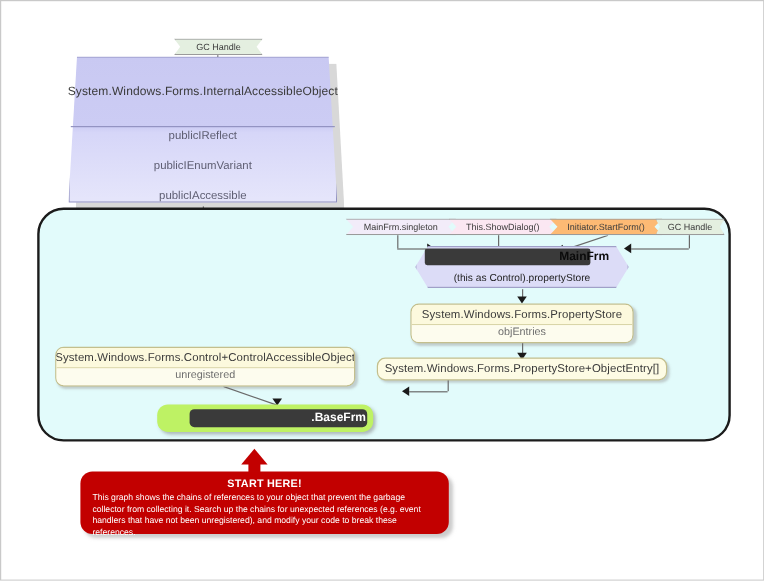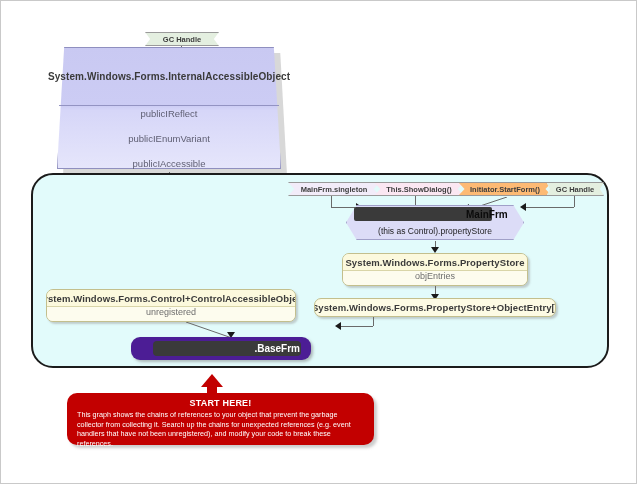--- a/index.html
+++ b/index.html
@@ -14,21 +14,21 @@
     background: #ffffff;
     border: 1px solid #c9c9c9;
     box-sizing: border-box;
     overflow: hidden;
   }
   .abs { position: absolute; }
 
   
   .node-title {
     font-size: 9.5px;
-    font-weight: bold;
+    font-weight: normal;
     color: #3a3a3a;
     letter-spacing: 0.1px;
     white-space: nowrap;
   }
   .node-field {
     font-size: 9px;
     color: #6e6e6e;
     white-space: nowrap;
   }
 
@@ -64,21 +64,21 @@
     gap: 14px; padding-top: 1px;
   }
   #box3d-fields .node-field { font-size: 9.5px; color: #5e5e72; }
 
   
   .chev {
     height: 14px;
     display: flex; align-items: center; justify-content: center;
     box-sizing: border-box;
     font-size: 7.5px;
-    font-weight: bold;
+    font-weight: normal;
     color: #3c3c3c;
     white-space: nowrap;
     clip-path: polygon(0% 0%, 100% 0%, 93% 50%, 100% 100%, 0% 100%, 7% 50%);
     border: 1px solid #9a9a9a;
     padding: 0 3px;
   }
   .chev-green { background: #e4efe0; }
   .chev-lav   { background: #f2ecf9; }
   .chev-pink  { background: #fbe7f2; }
   .chev-pink2 { background: #fdba74; }
@@ -136,25 +136,25 @@
   }
   .ynode .row {
     height: 15px;
     display: flex; align-items: flex-start; justify-content: center;
     background: #fdfcee;
   }
   .ynode.single { display: flex; align-items: center; justify-content: center; }
 
   
   .dnode {
-    background: #4c1d95;
+    background: #bef264;
     border-radius: 9px;
     box-sizing: border-box;
     box-shadow: 2px 2px 3px rgba(120,120,120,0.5);
-    display: flex; align-items: center; justify-content: flex-start; padding-left: 22px;
+    display: flex; align-items: center; justify-content: center; padding-left: 22px;
   }
   .dnode .inner {
     background: #3a3a3a;
     border-radius: 4px;
     width: calc(100% - 10px);
     height: calc(100% - 8px);
     display: flex; align-items: center; justify-content: flex-end;
     padding-right: 7px;
     box-sizing: border-box;
   }

